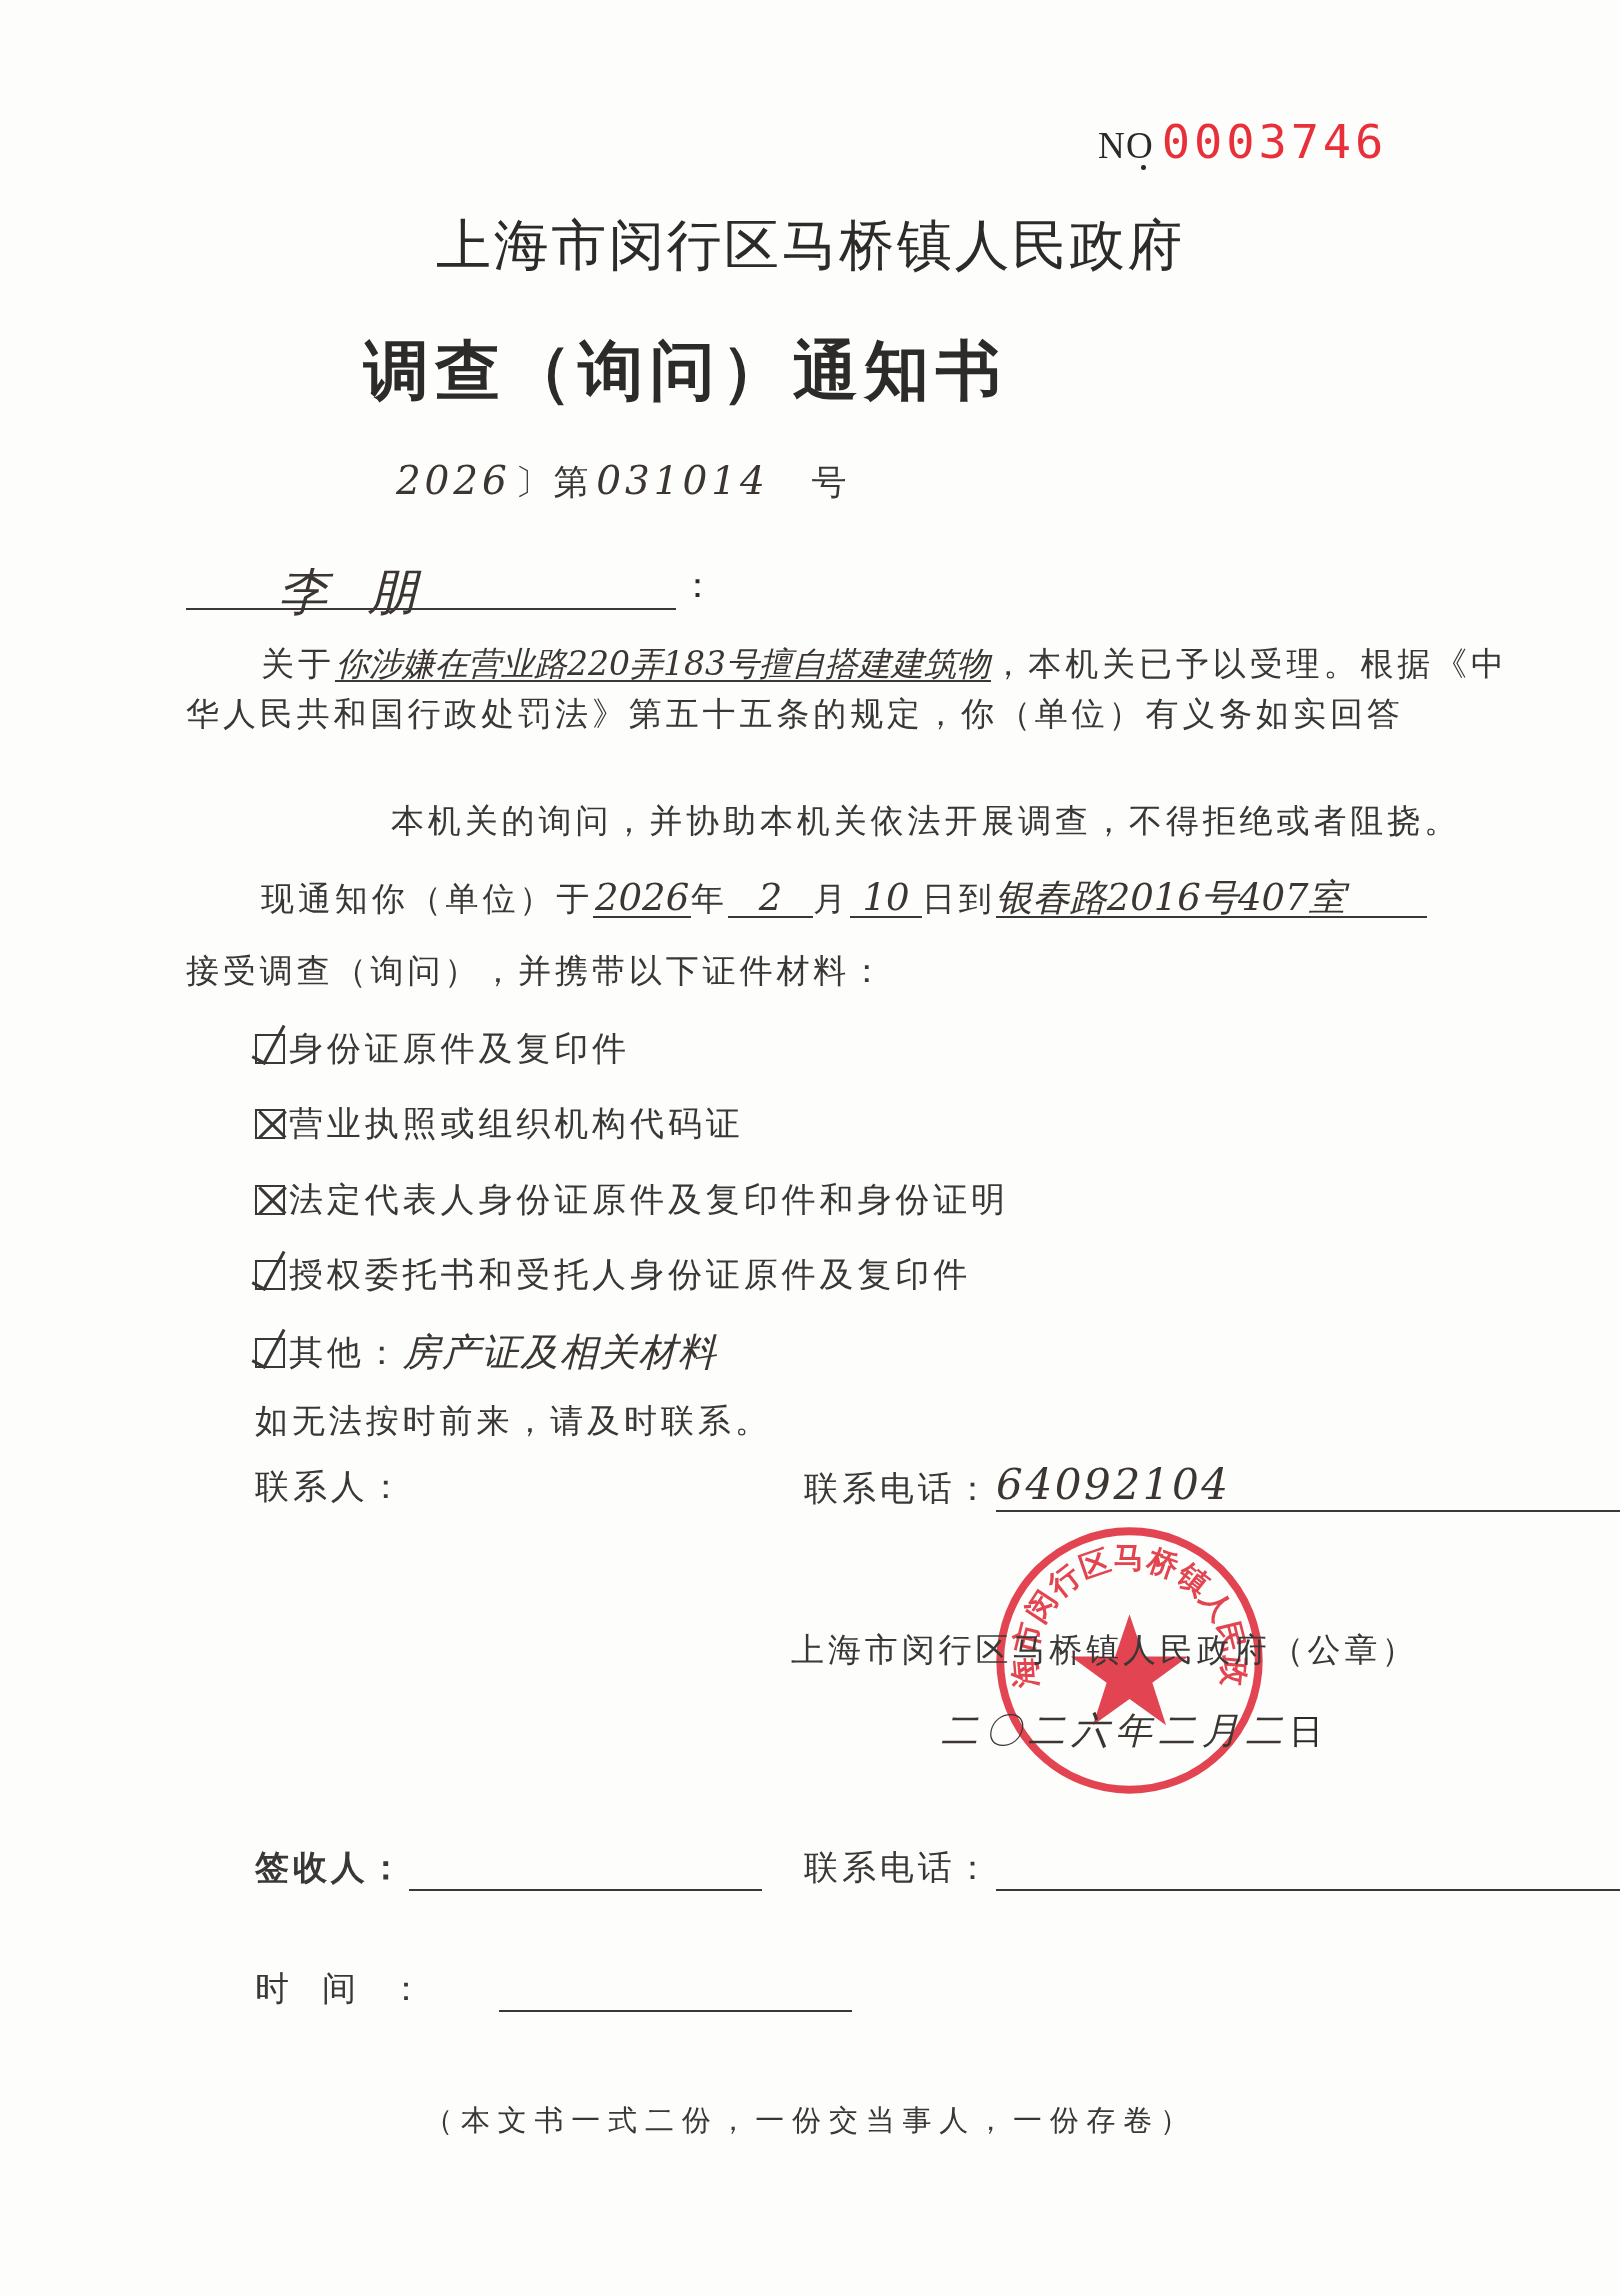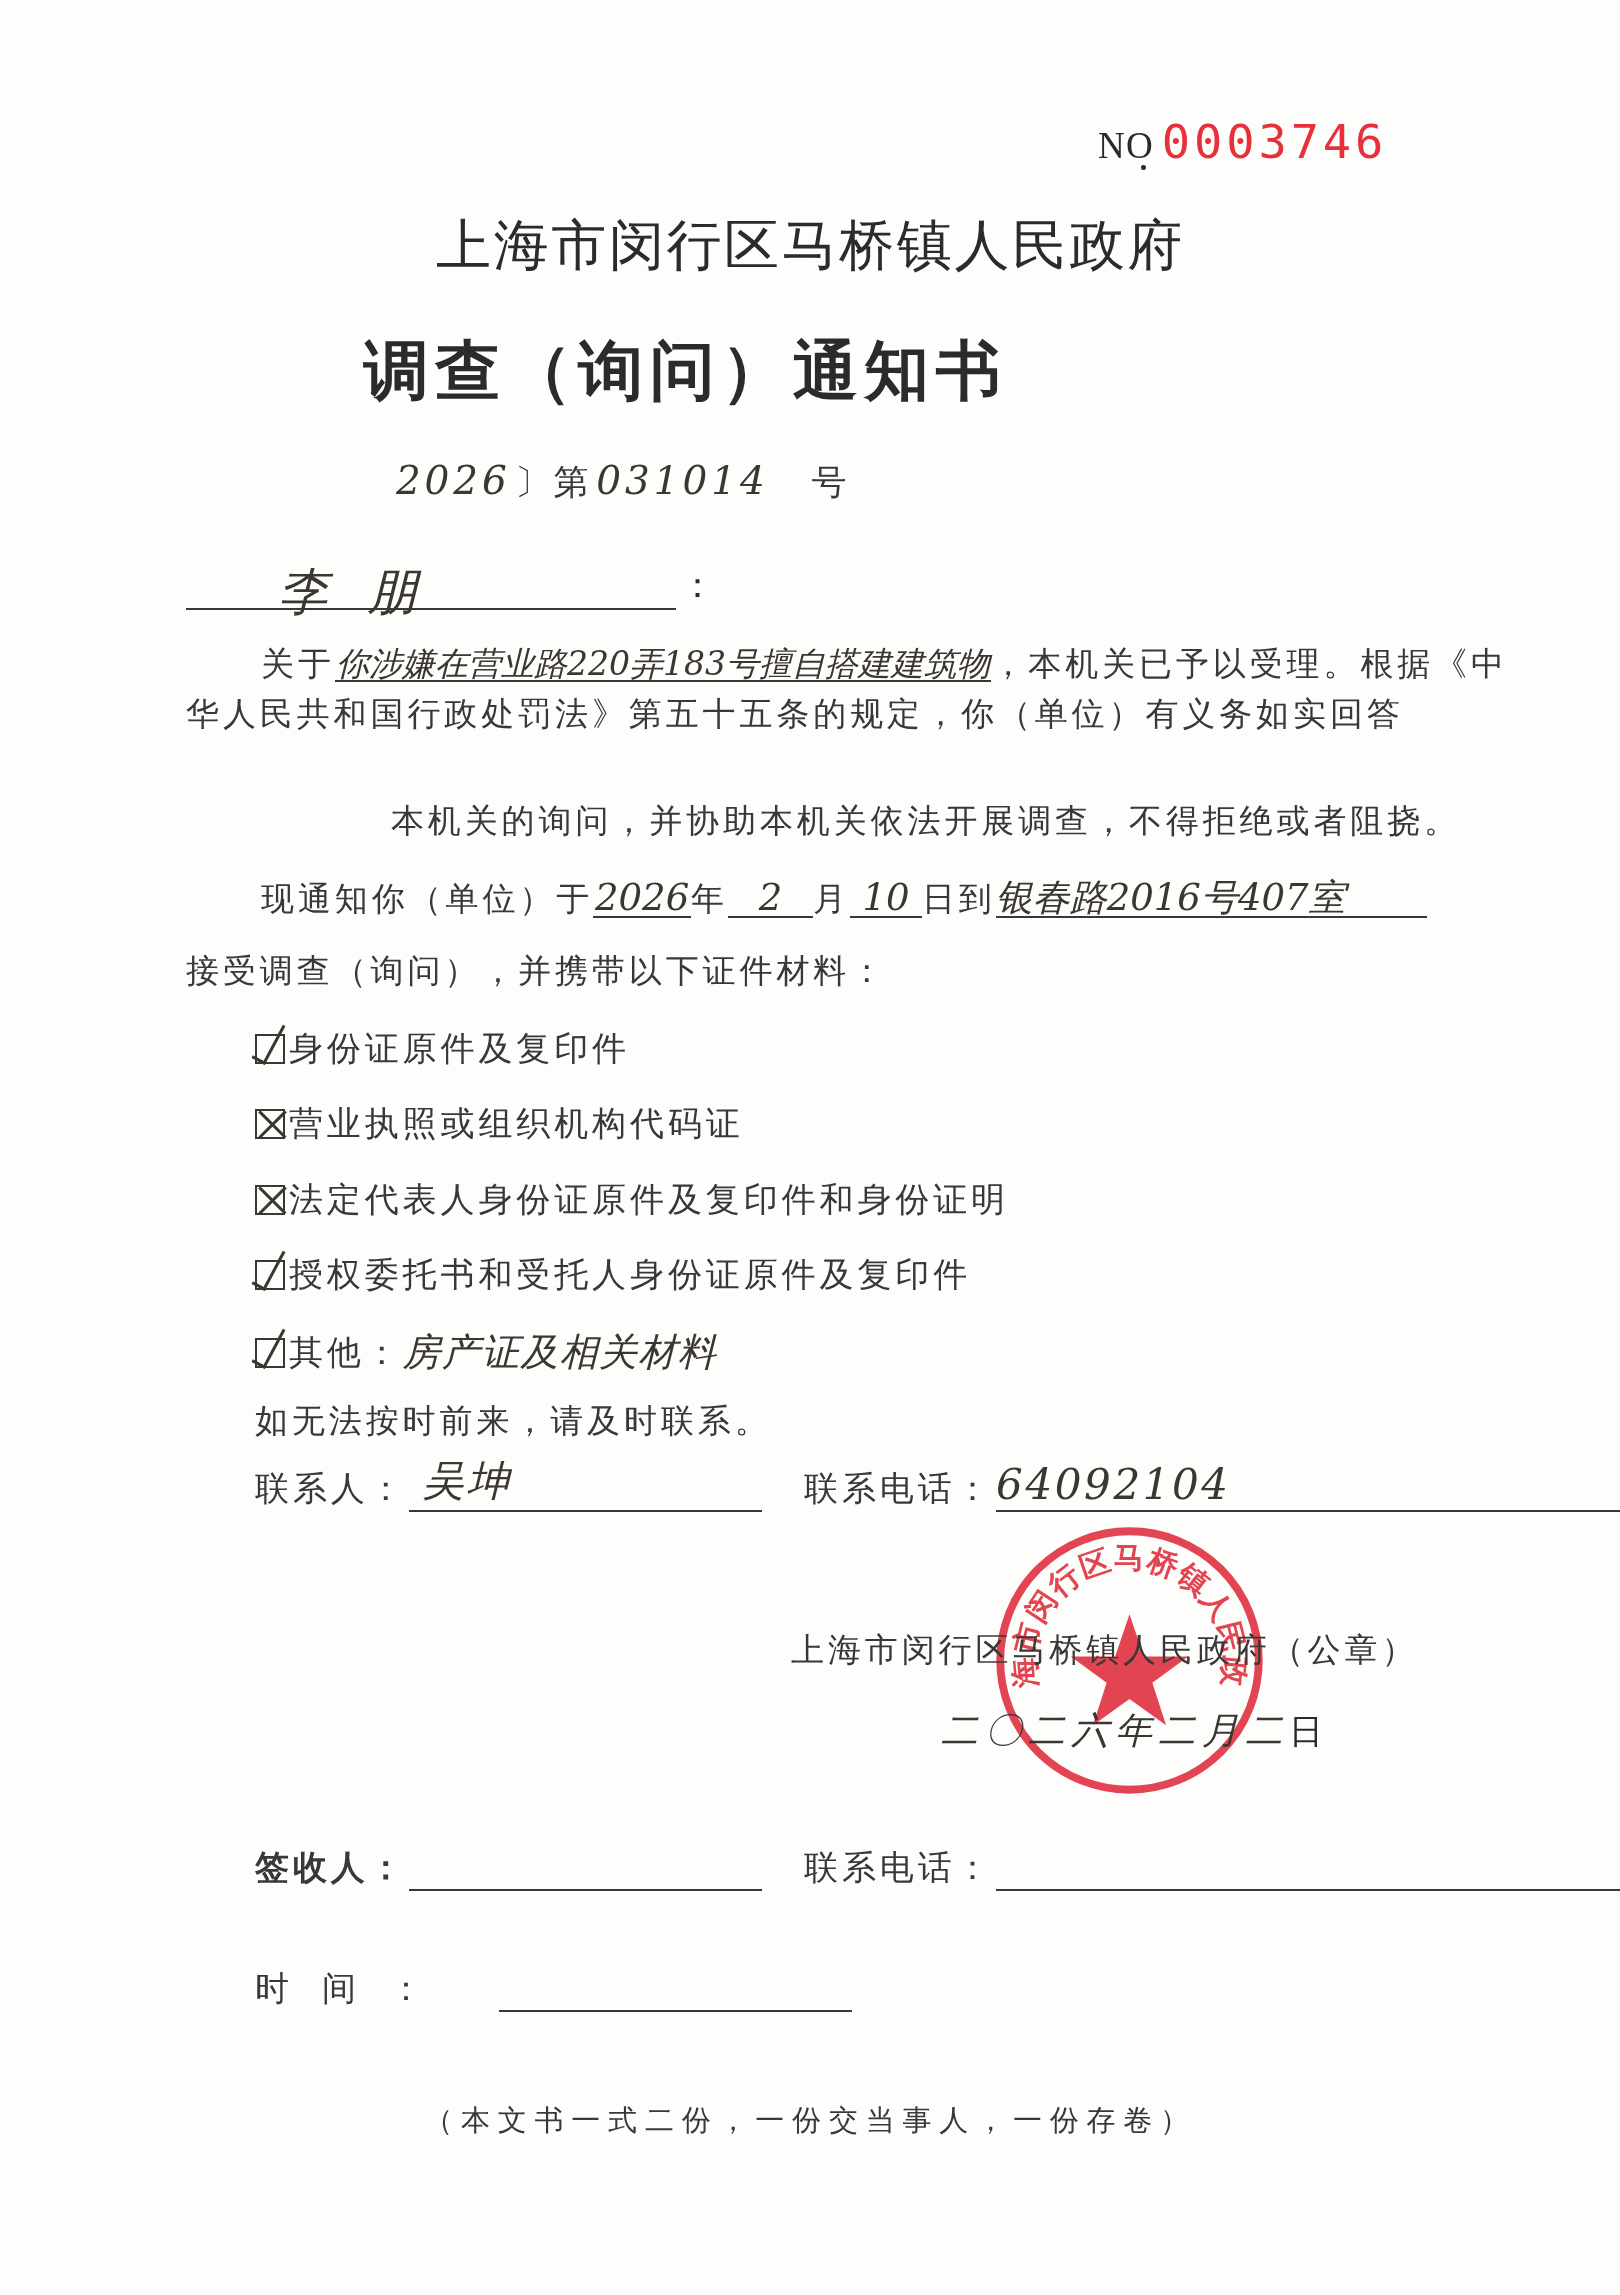--- a/index.html
+++ b/index.html
@@ -126,23 +126,20 @@
 <div class="abs chk c5">
   <span class="box tick"></span>
   <span>其他：</span>
   <span class="hand">房产证及相关材料</span>
 </div>
 
 <div class="abs p6">如无法按时前来，请及时联系。</div>
 
 <div class="abs field f-contact">
   <span>联系人：</span>
-  <span class="blank">
-      <span class="hand">吴坤</span>
-    </span>
 </div>
 <div class="abs field f-phone">
   <span>联系电话：</span>
   <span class="blank">
       <span class="hand" style="left:0">64092104</span>
     </span>
 </div>
 
 <svg class="abs seal" viewBox="0 0 412 412">
   <defs>

